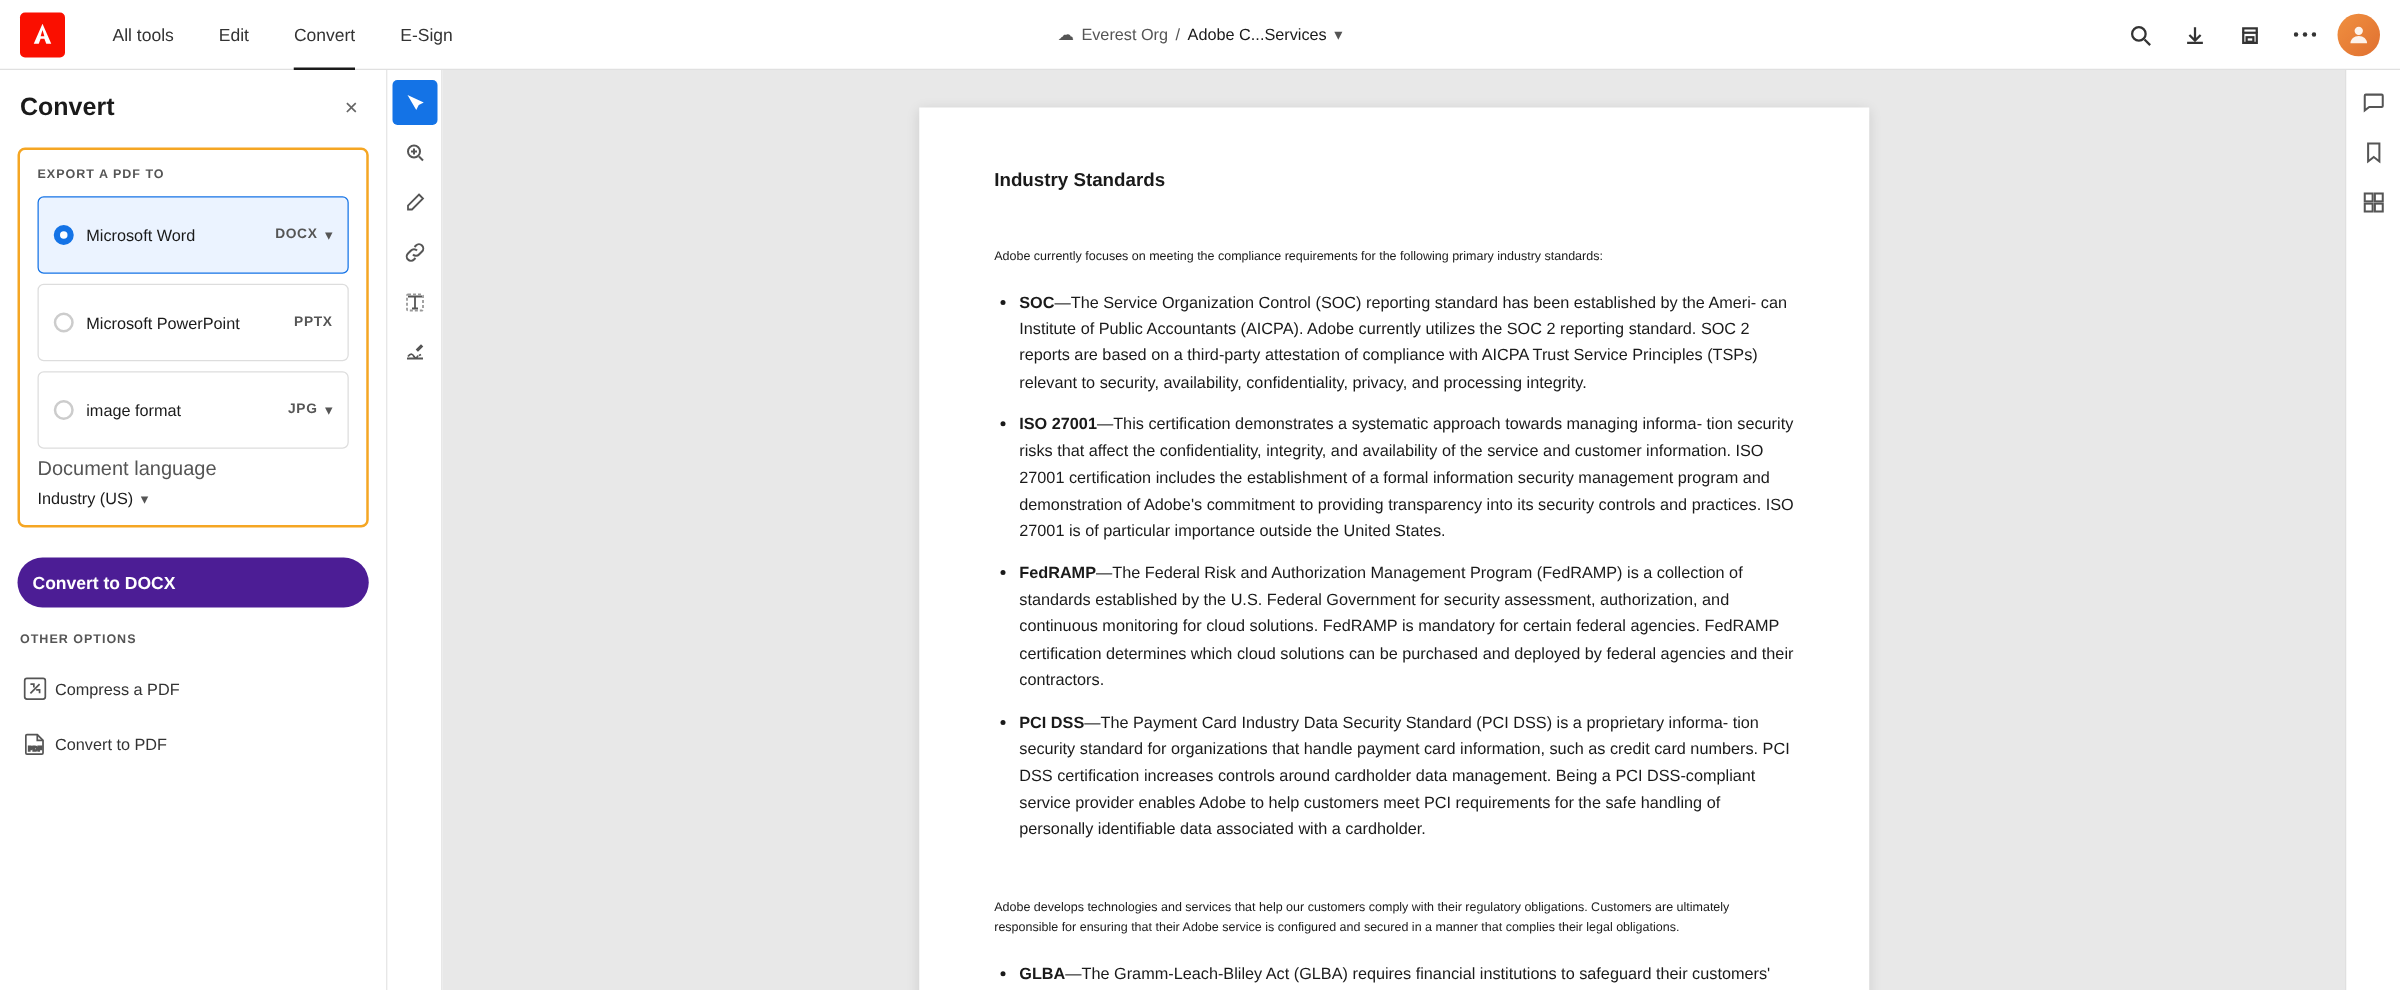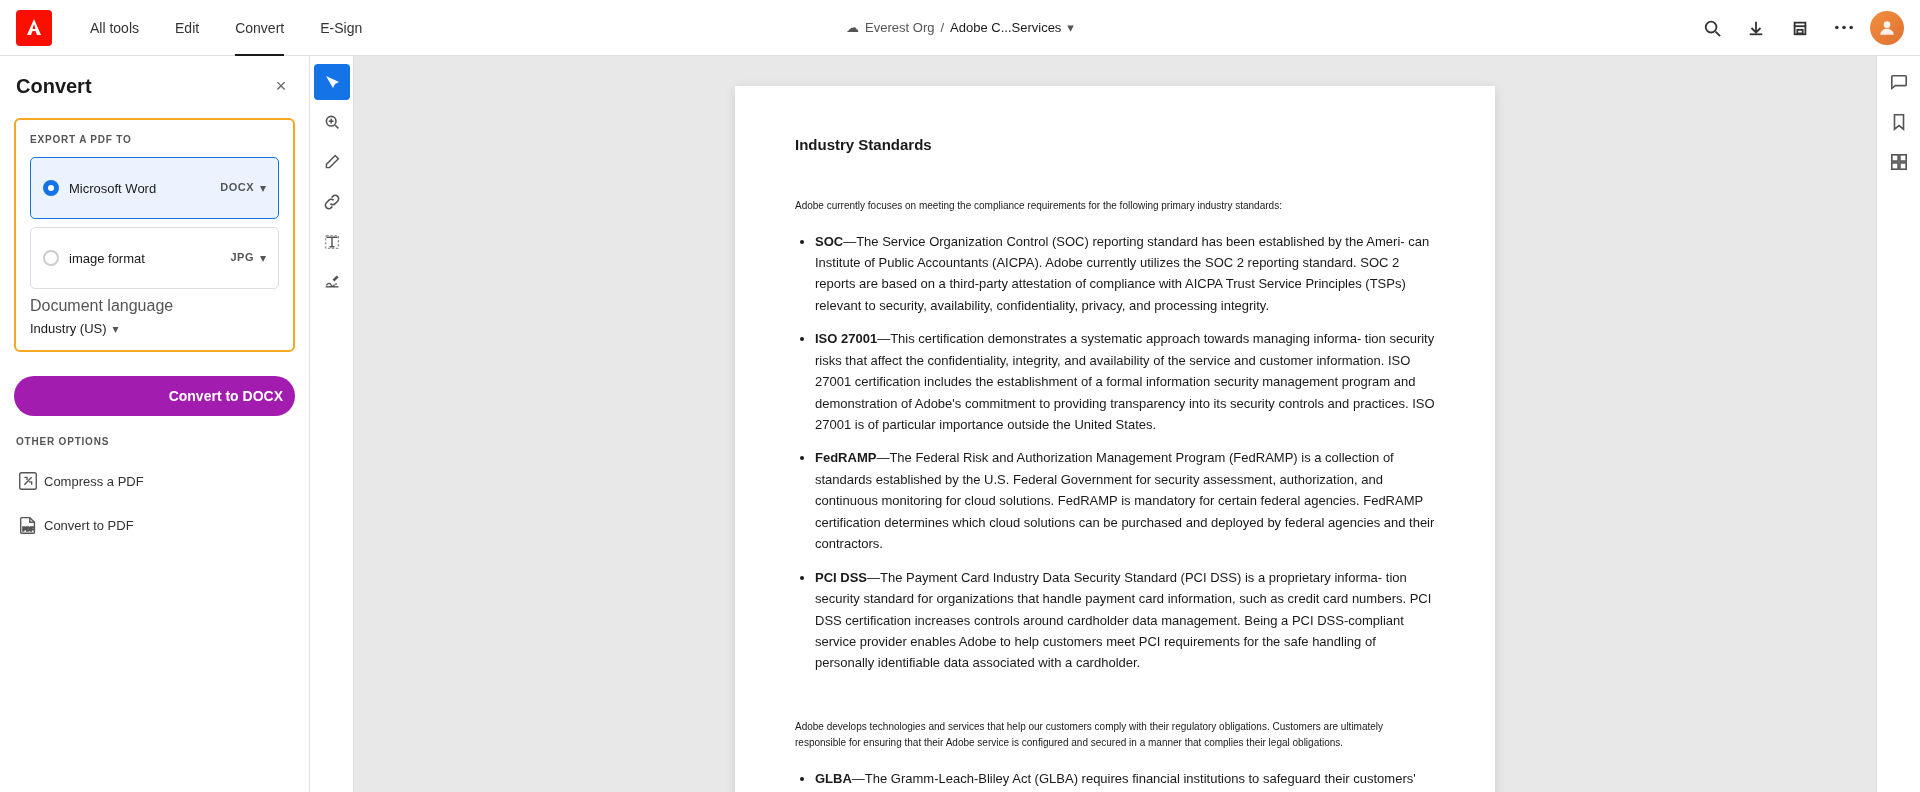--- a/index.html
+++ b/index.html
@@ -229,29 +229,29 @@
       gap: 6px;
       font-size: 13px;
       color: #1a1a1a;
       cursor: pointer;
     }
     .doc-lang-chevron { font-size: 12px; color: #555; }
 
     
     .convert-btn {
       margin: 10px 14px 20px 14px;
-      background: #a21caf;
+      background: #4c1d95;
       color: #fff;
       border: none;
       border-radius: 20px;
       padding: 12px;
       font-size: 14px;
       font-weight: 600;
       cursor: pointer;
-      text-align: right;
+      text-align: left;
       width: calc(100% - 28px);
     }
 
     
     .other-options-label {
       font-size: 10px;
       font-weight: 700;
       letter-spacing: 0.8px;
       color: #555;
       text-transform: uppercase;
@@ -438,20 +438,29 @@
           <div class="radio-circle checked"></div>
           <span class="format-name">Microsoft Word</span>
         </div>
         <div class="format-right">
           <span class="format-ext">DOCX</span>
           <span class="format-chevron">▾</span>
         </div>
       </div>
 
 
+      <div class="format-option">
+        <div class="format-left">
+          <div class="radio-circle"></div>
+          <span class="format-name">Microsoft PowerPoint</span>
+        </div>
+        <div class="format-right">
+          <span class="format-ext">PPTX</span>
+        </div>
+      </div>
 
       <div class="format-option">
         <div class="format-left">
           <div class="radio-circle"></div>
           <span class="format-name">image format</span>
         </div>
         <div class="format-right">
           <span class="format-ext">JPG</span>
           <span class="format-chevron">▾</span>
         </div>

